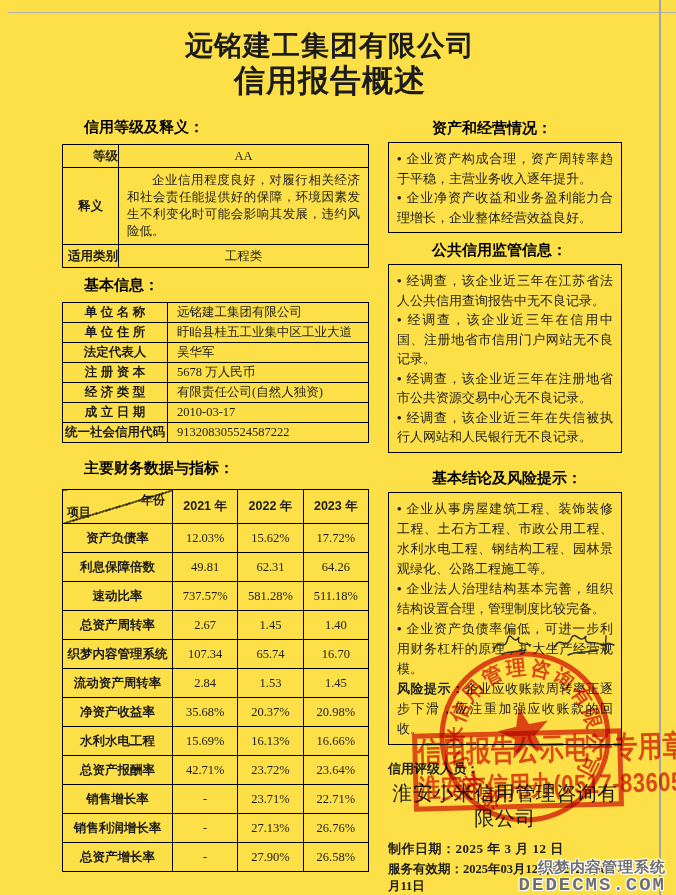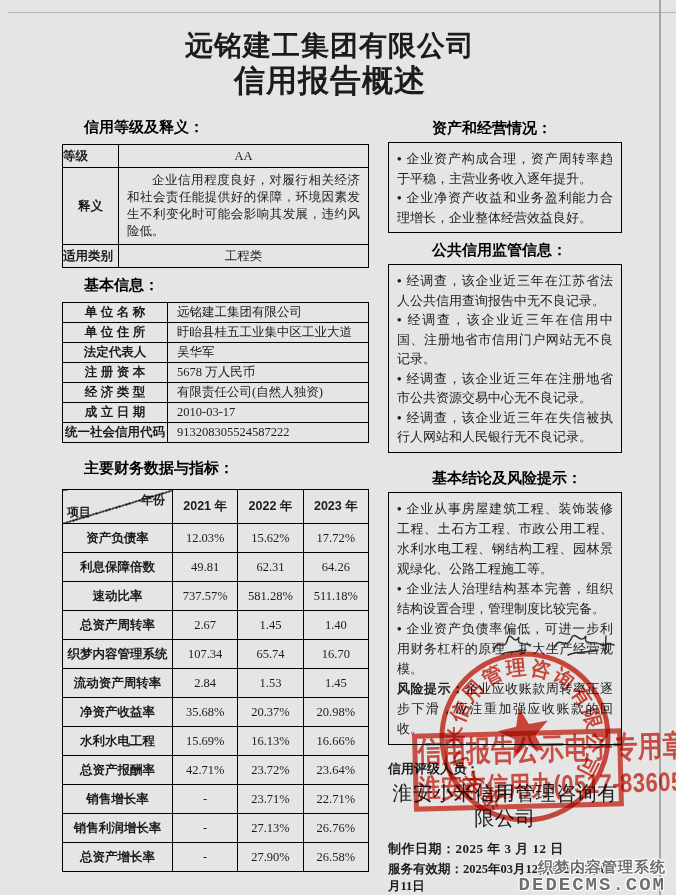--- a/index.html
+++ b/index.html
@@ -1,18 +1,18 @@
 <!DOCTYPE html>
 <html><head>
 <meta charset="utf-8">
 <style>
   * { margin:0; padding:0; box-sizing:border-box; }
   html,body { background:#ffffff; }
   .page {
-    position:relative; width:676px; height:895px; background:#e5e5e5;
+    position:relative; width:676px; height:895px; background:#fde047;
     font-family:"Liberation Serif", serif; color:#1c1c1c; overflow:hidden;
   }
   
   .edge-top  { position:absolute; left:8px; top:12px; width:668px; height:1px; background:#b4b4b4; }
   .edge-right{ position:absolute; left:659px; top:0; width:2px; height:895px; background:#a5a5a5; }
 
   
   .doc-title { position:absolute; top:28px; left:0; width:660px; text-align:center; font-weight:bold; }
   .doc-title .t1 { font-size:28px; line-height:36px; letter-spacing:1px; }
   .doc-title .t2 { font-size:31px; line-height:33px; letter-spacing:1px; }
@@ -27,21 +27,21 @@
 
   table { border-collapse:collapse; width:100%; table-layout:fixed; }
   td { border:1.5px solid #000; font-size:12.5px; vertical-align:middle; }
   td.lbl { font-family:"Liberation Sans", sans-serif; font-weight:bold; text-align:center; font-size:12.5px; }
   td.val { font-family:"Liberation Serif", serif; }
 
   
   .tbl-rating { margin-top:8px; }
   .tbl-rating td.lbl { width:56px; }
   .tbl-rating tr.r1 td, .tbl-rating tr.r3 td { height:23px; text-align:center; }
-  .tbl-rating tr.r1 td.lbl, .tbl-rating tr.r3 td.lbl { text-align:left; }
+  .tbl-rating tr.r1 td.lbl, .tbl-rating tr.r3 td.lbl { text-align:right; }
   .tbl-rating .desc { text-align:justify; text-indent:2em; padding:4px 8px; line-height:17px; height:58px; }
 
   
   .tbl-info { margin-top:8px; }
   .tbl-info td { height:20px; }
   .tbl-info td.lbl { width:105px; }
   .tbl-info td.val { padding-left:9px; text-align:left; }
 
   
   .tbl-fin { margin-top:12px; }

